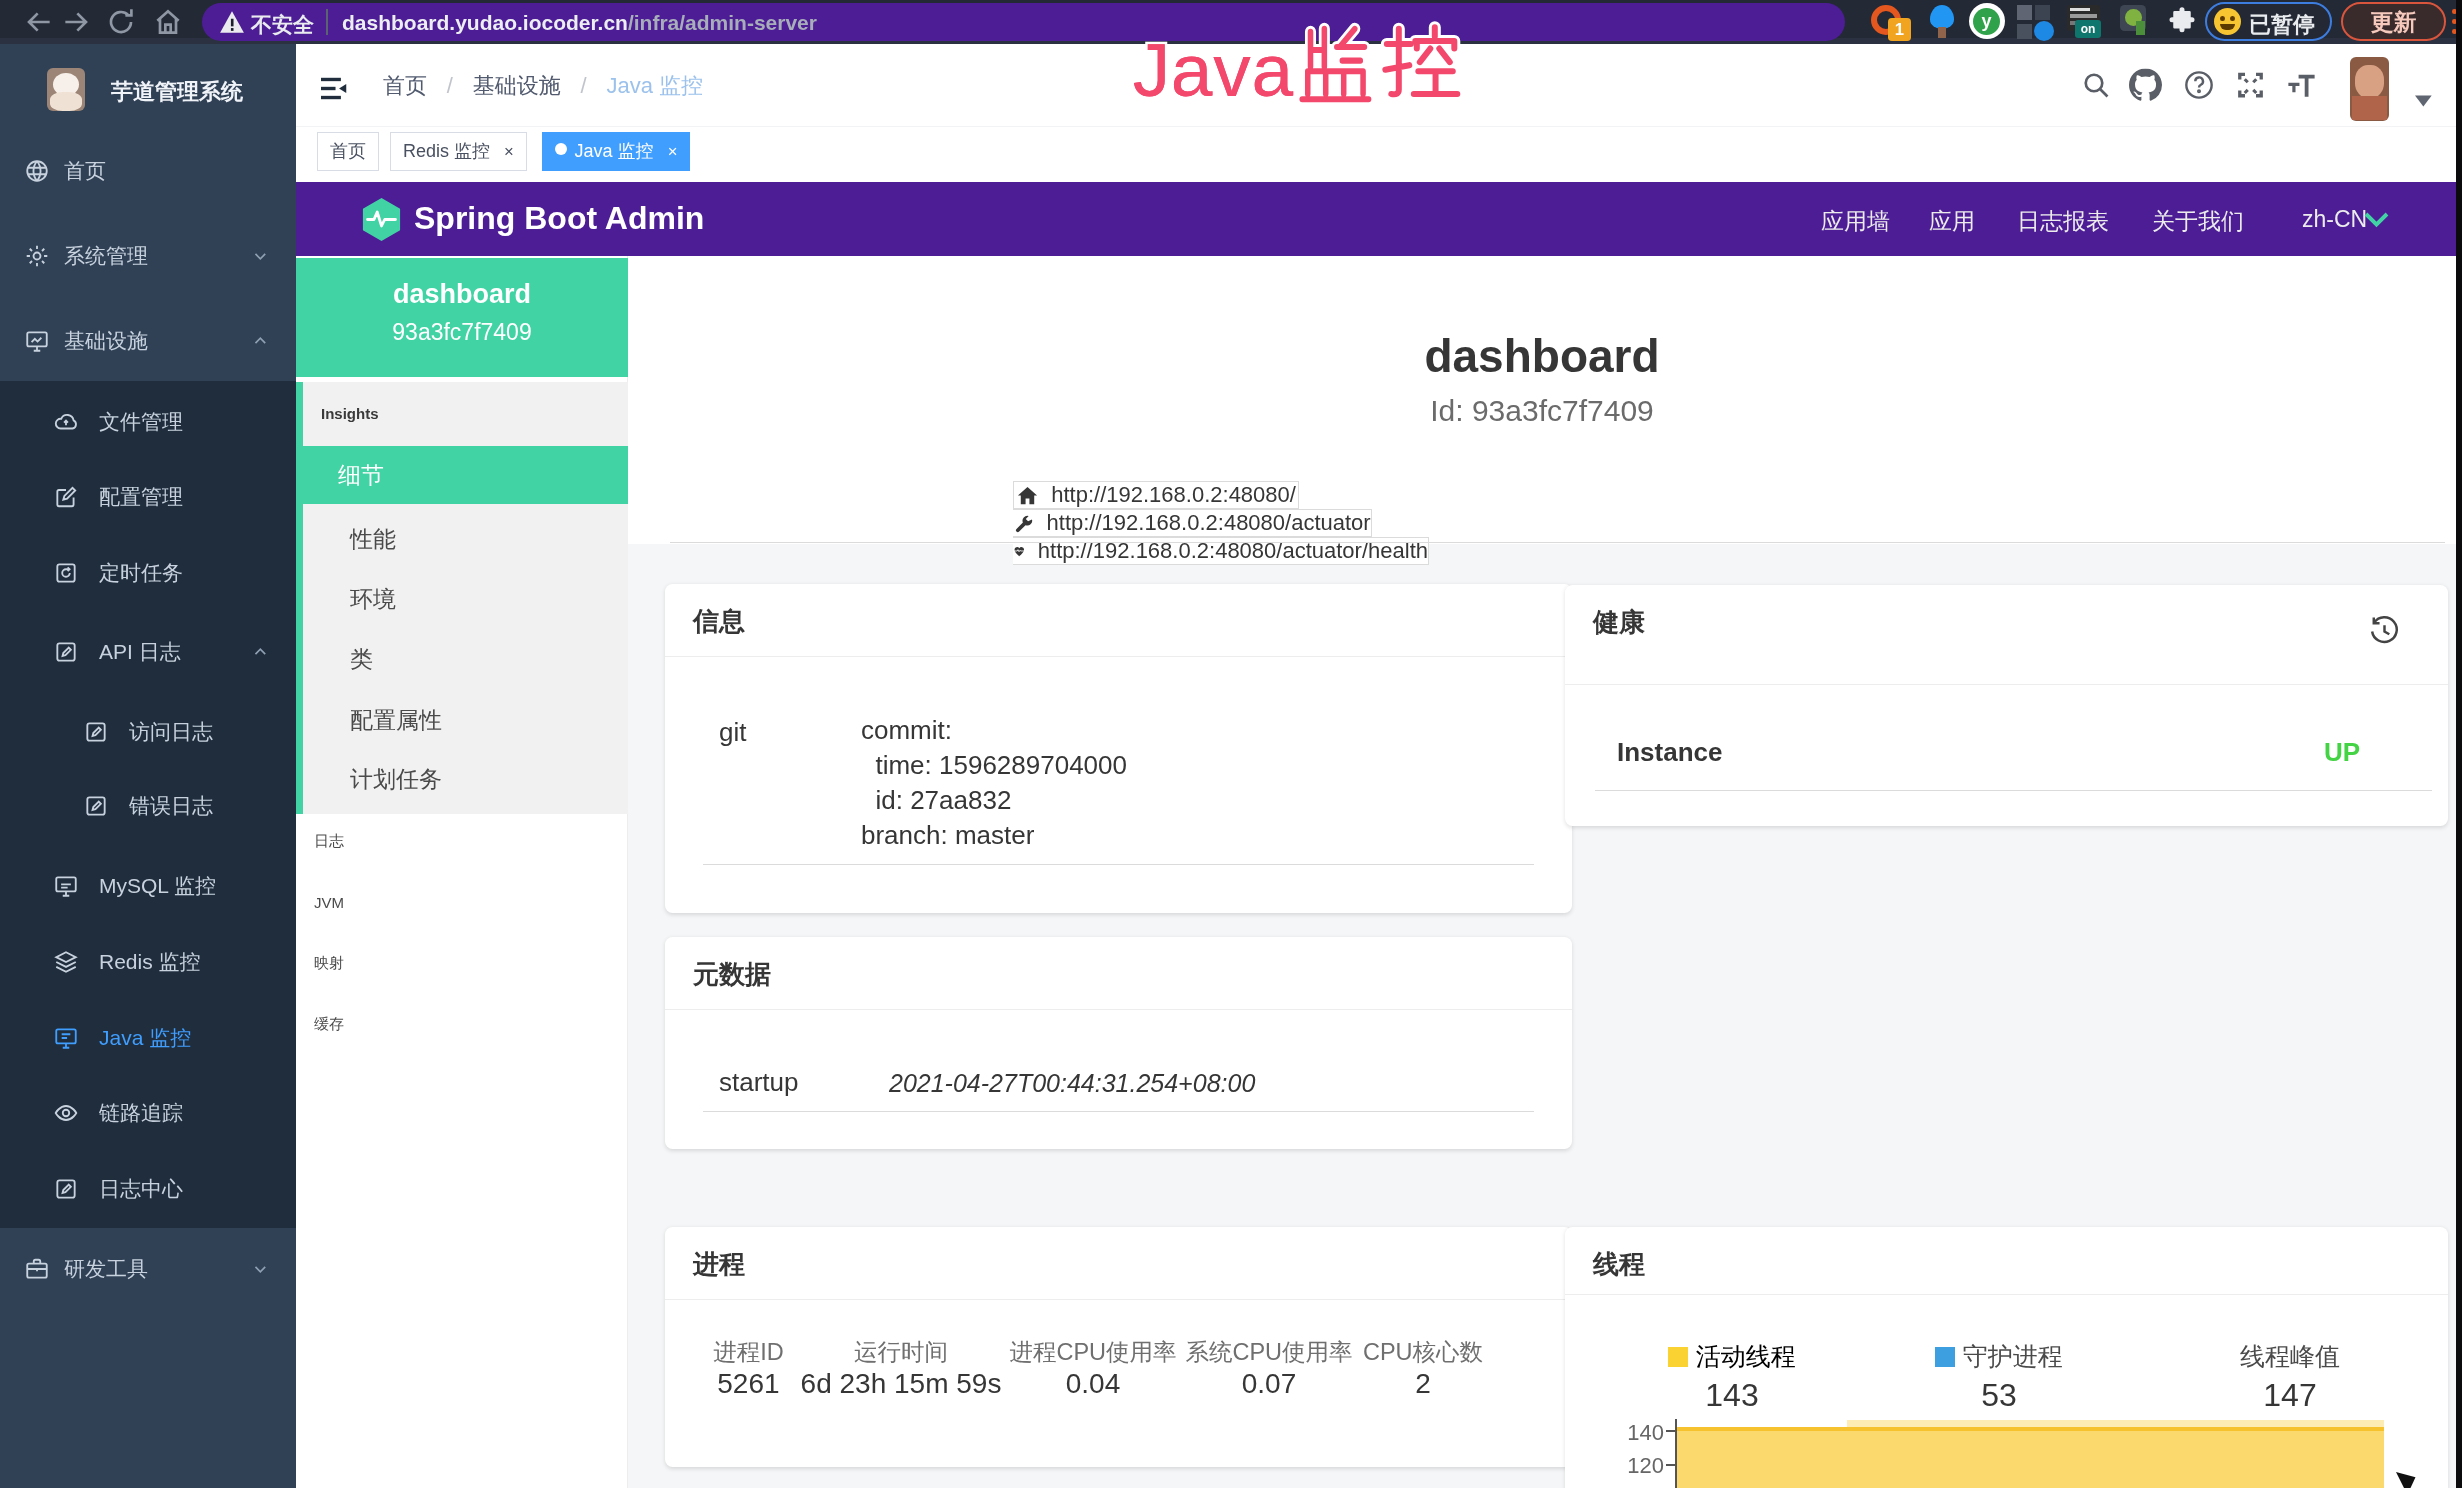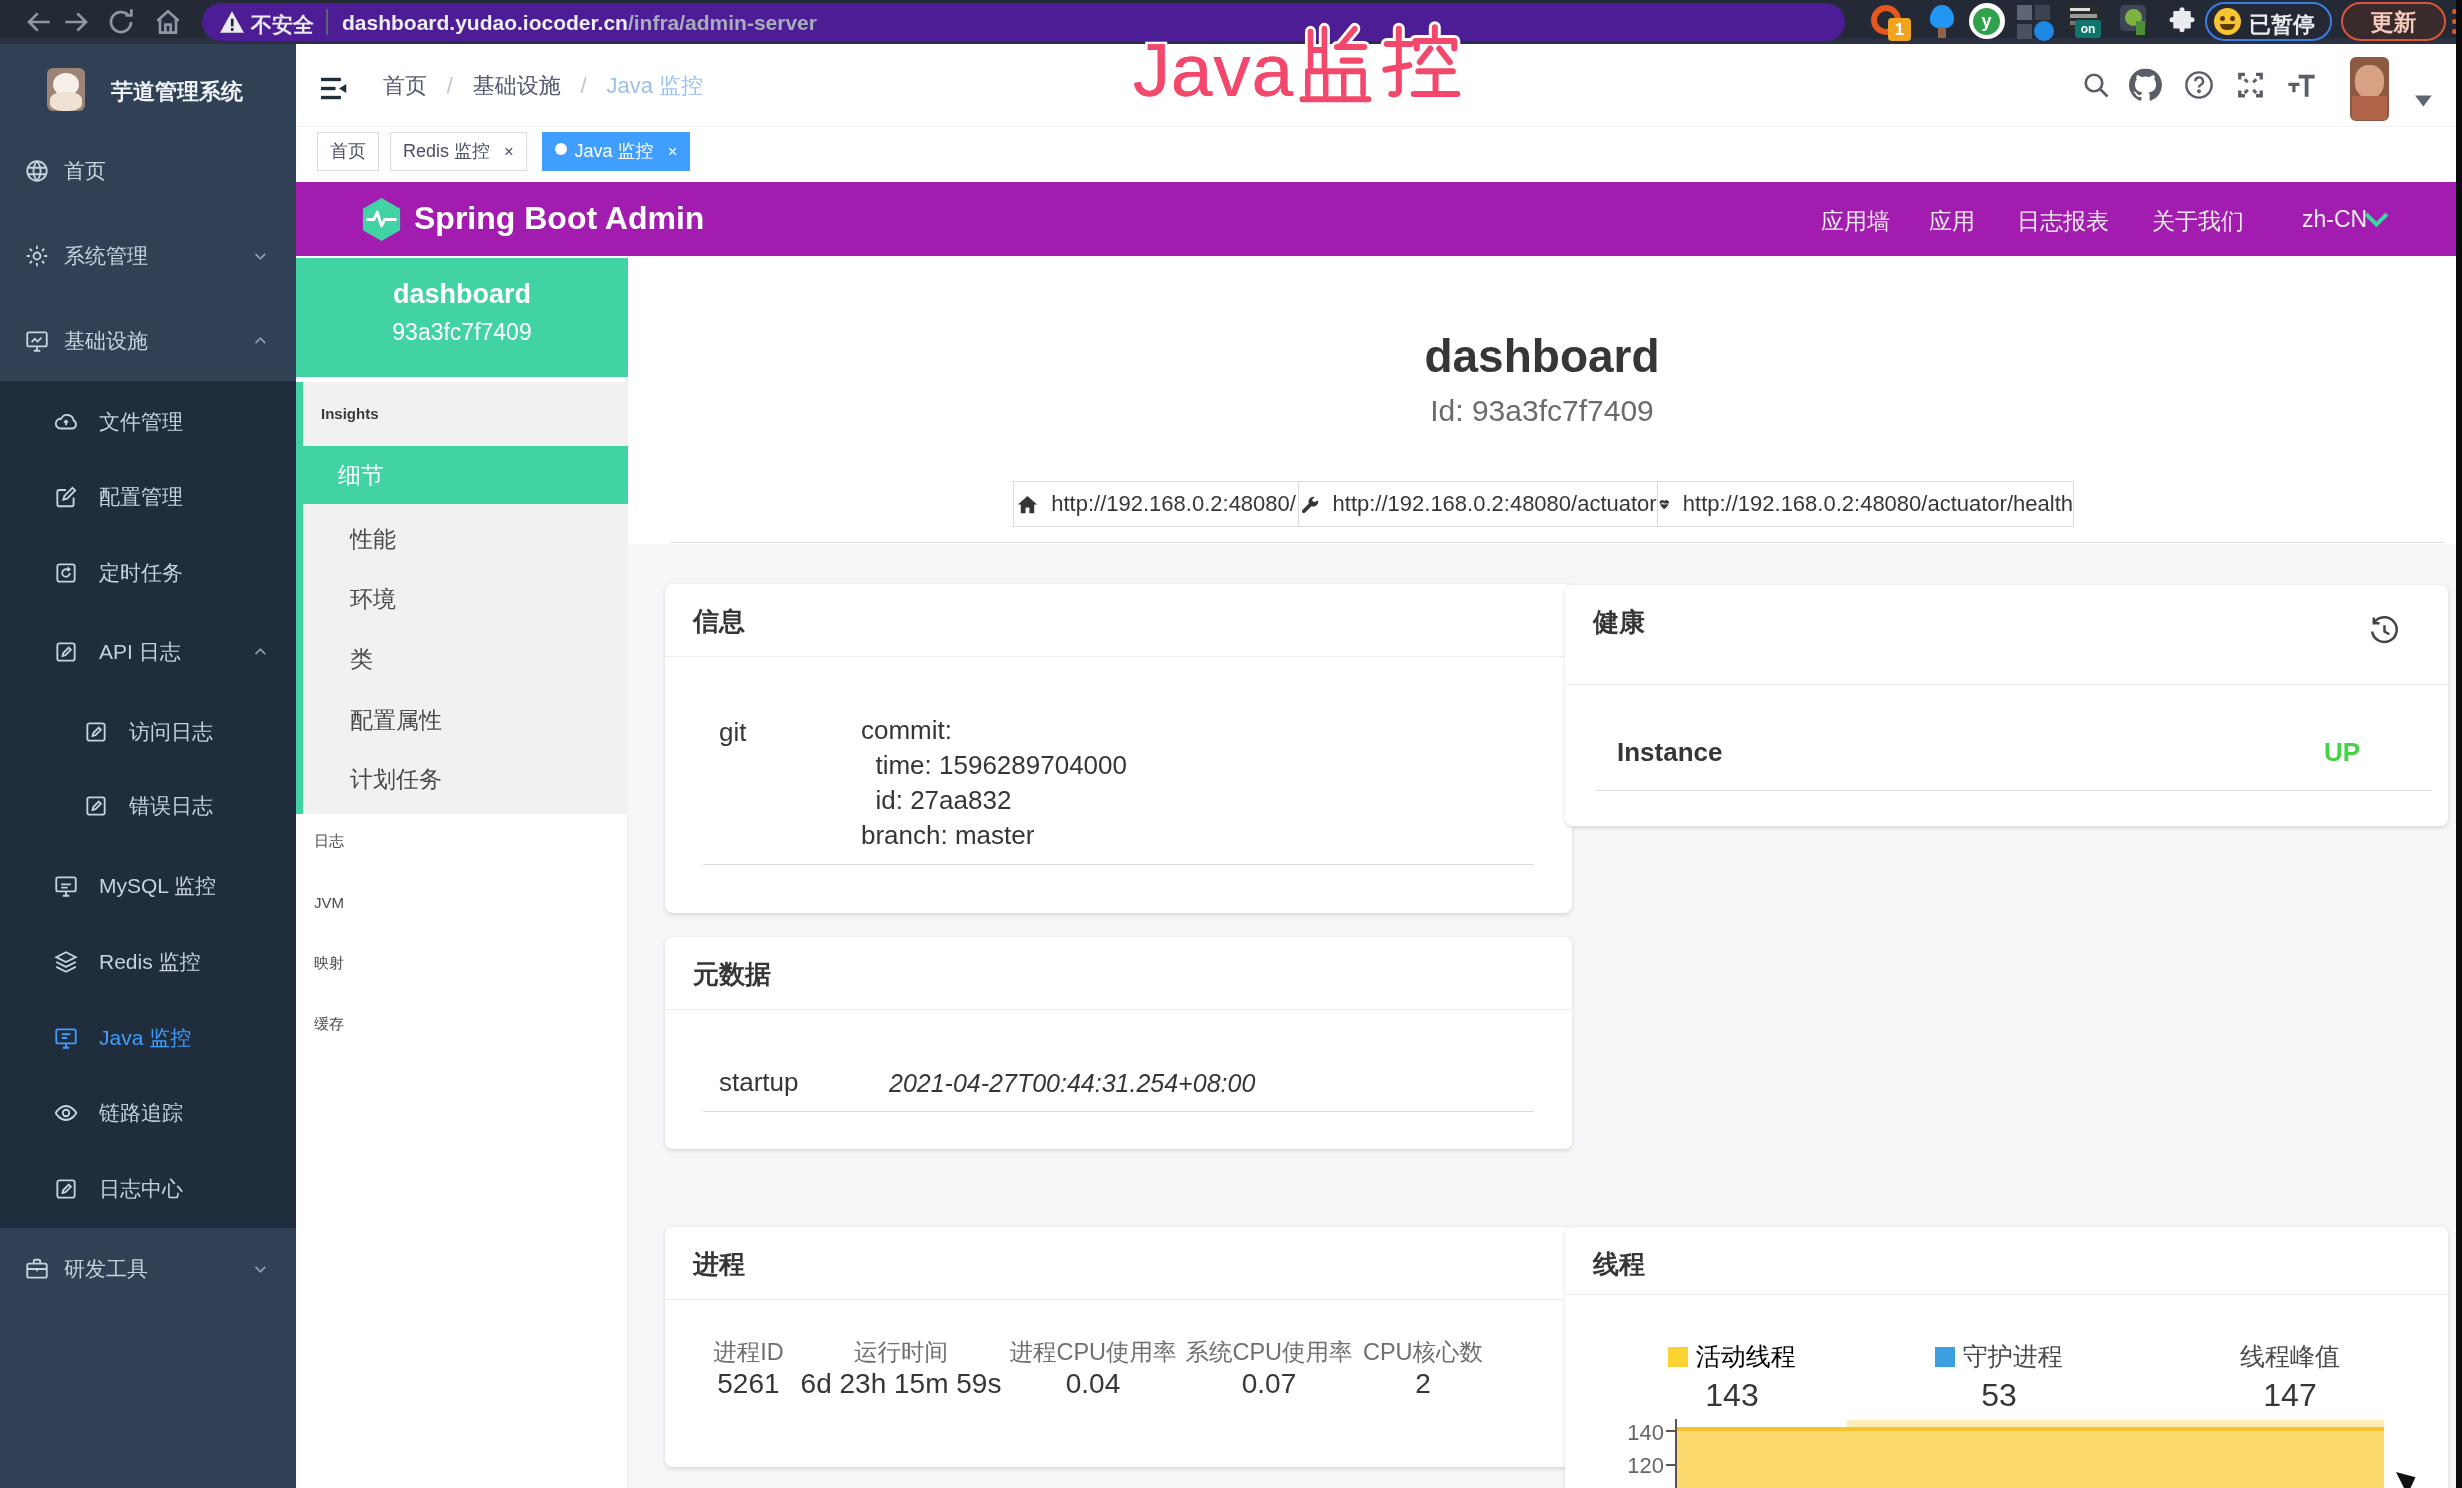--- a/index.html
+++ b/index.html
@@ -33,21 +33,21 @@
   .nvico { position:absolute; top:50%; transform:translateY(-50%); color:#5a5e66; }
 
   
   #tags { left:296px; top:126px; width:2167px; height:56px; background:#fff; border-top:1.5px solid #f2f3f5; }
   .tag { position:absolute; top:5.3px; height:39px; background:#fff; border:1.5px solid #d8dce5; color:#495060; font-size:18px; line-height:36px; padding:0 12px; white-space:nowrap; }
   .tag.active { background:#409eff; border-color:#409eff; color:#fff; }
   .tag .dot { display:inline-block; width:12px; height:12px; border-radius:50%; background:#fff; margin-right:7.6px; position:relative; top:-2.3px; }
   .tag .x { display:inline-block; margin-left:9px; font-size:16.7px; }
 
   
-  #sbahead { left:296px; top:182px; width:2167px; height:74px; background:#a21caf; color:#f4f4f4; }
+  #sbahead { left:296px; top:182px; width:2167px; height:74px; background:#4c1d95; color:#f4f4f4; }
   #sbatitle { left:118px; top:18px; font-size:32px; font-weight:700; color:#fff; }
   .sbamenu { position:absolute; top:24px; font-size:23px; color:#ececec; white-space:nowrap; }
 
   
   #sbaside { left:296px; top:256px; width:332px; height:1233px; background:#fff; border-right:1.5px solid #ededed; }
   #greenblk { left:0px; top:2.3px; width:332px; height:119px; background:#42d3a5; color:#fff; text-align:center; }
   #insights { left:0px; top:126px; width:332px; height:432px; background:#f1f1f1; border-left:7.6px solid #42d3a5; }
   .sideitem { position:absolute; left:47px; font-size:23px; color:#4a4a4a; white-space:nowrap; }
   .sideitem2 { position:absolute; left:18px; font-size:15px; color:#4a4a4a; white-space:nowrap; }
   #detail-active { left:0px; top:190px; width:332px; height:58px; background:#42d3a5; color:#fff; font-size:23px; line-height:58px; padding-left:42px; }
@@ -336,21 +336,21 @@
     <div class="sideitem2" style="top:698px;">映射</div>
     <div class="sideitem2" style="top:759px;">缓存</div>
   </div>
 
   <div id="content" class="abs">
     <div id="details-bg" class="abs"></div>
 
     <div class="abs" style="left:0;top:73px;width:1828px;text-align:center;font-size:46px;font-weight:600;color:#363636;">dashboard</div>
     <div class="abs" style="left:0;top:138px;width:1828px;text-align:center;font-size:30px;color:#6b6b6b;">Id: 93a3fc7f7409</div>
 
-    <div class="abs" style="left:385px;top:225px;height:46px;display:flex;">
+    <div class="abs" style="left:385px;top:225px;height:40px;display:flex;flex-direction:column;">
       <div class="urlbtn" style="width:286px;"><svg width="23" height="23" viewBox="0 0 24 24" fill="#363636">
             <path d="M12 3l10 9h-3v9h-5v-6h-4v6H5v-9H2z"></path>
           </svg>&nbsp; http://192.168.0.2:48080/</div>
       <div class="urlbtn" style="width:359px;border-left:none;"><svg width="21" height="21" viewBox="0 0 24 24" fill="#363636">
             <path d="M21.7 7.3a5.5 5.5 0 0 1-7.4 6.6L7 21.2a2.1 2.1 0 0 1-3-3l7.3-7.3a5.5 5.5 0 0 1 6.6-7.4L14.6 6.8l2.6 2.6z"></path>
           </svg>&nbsp; http://192.168.0.2:48080/actuator</div>
       <div class="urlbtn" style="width:416px;border-left:none;"><svg width="23" height="23" viewBox="0 0 24 24" fill="#363636">
             <path d="M12 21S3 14.5 3 8.8A4.8 4.8 0 0 1 12 6a4.8 4.8 0 0 1 9 2.8C21 14.5 12 21 12 21z"></path>
             <path d="M3 11h5l1.5-2.5 2 4 2-3 1 1.5H21" stroke="#fff" stroke-width="1.6" fill="none"></path>
           </svg>&nbsp; http://192.168.0.2:48080/actuator/health</div>

